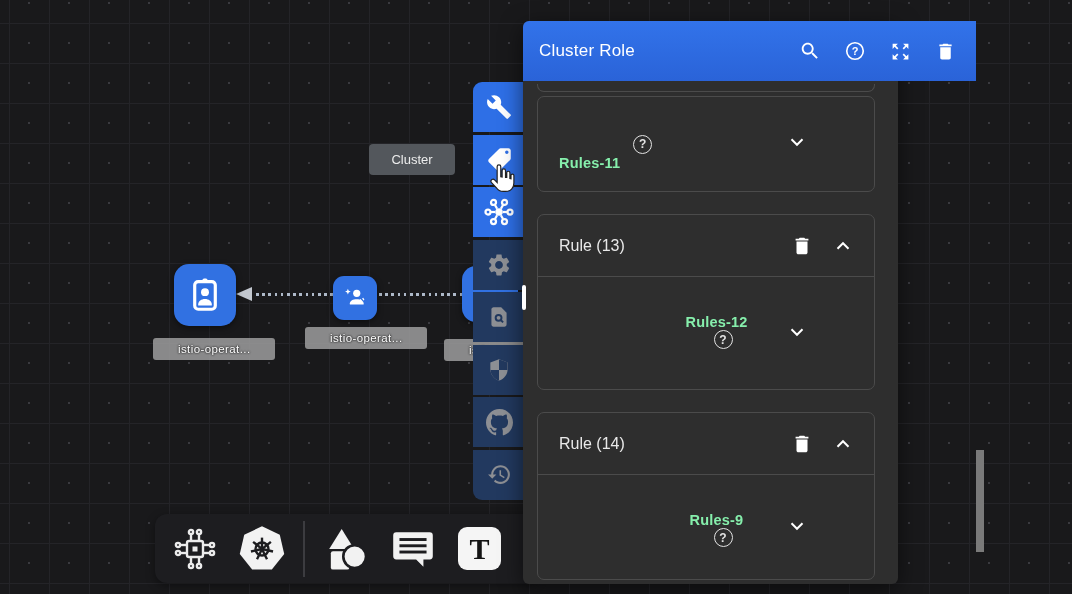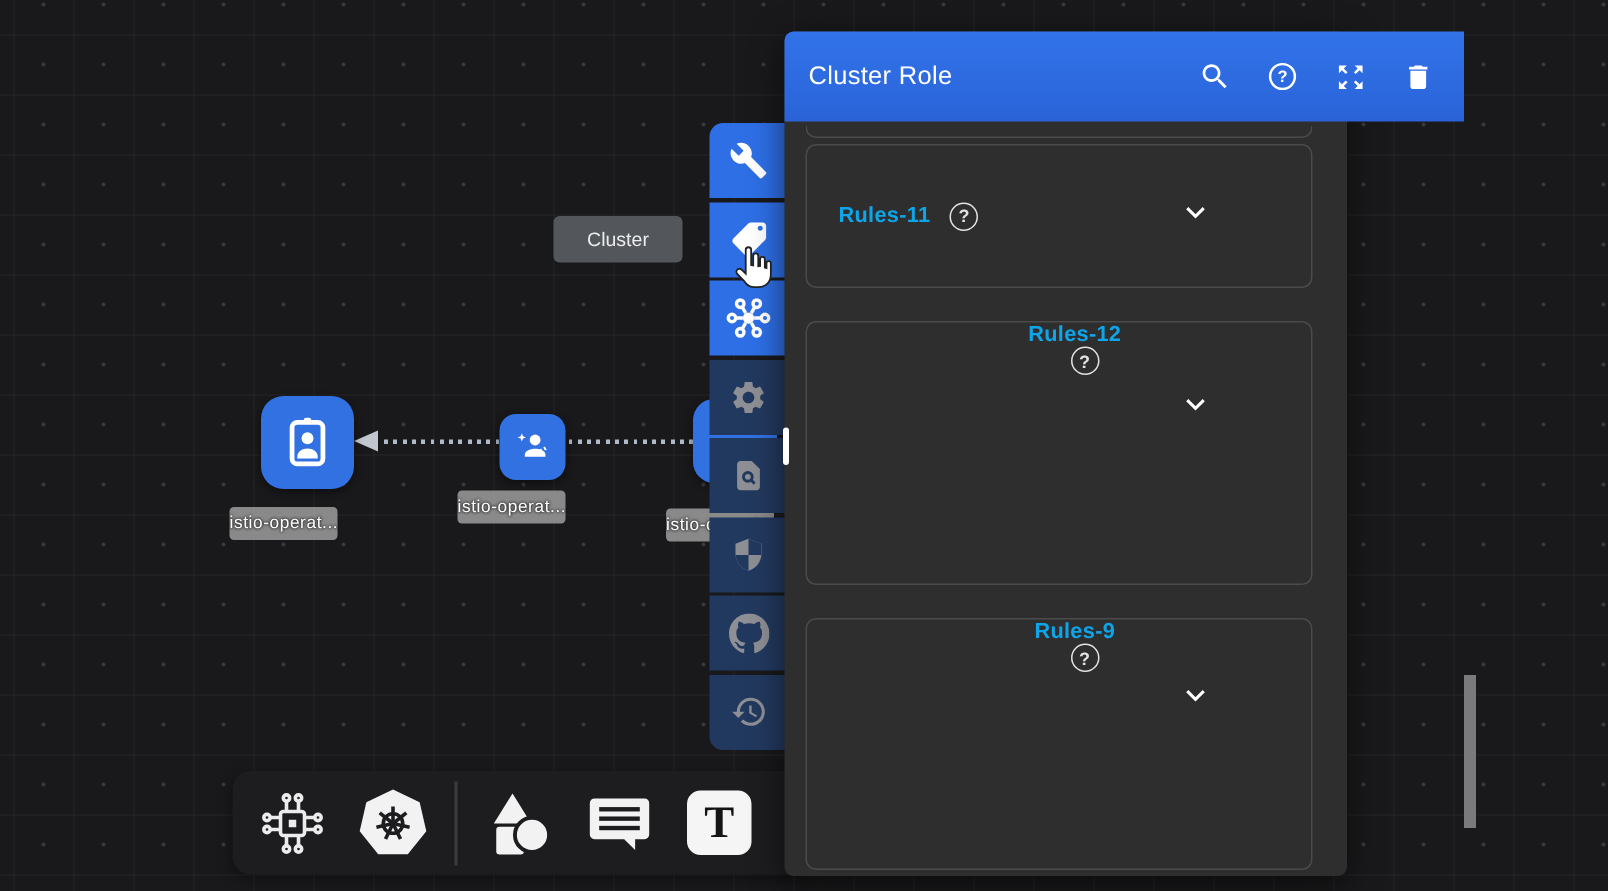--- a/index.html
+++ b/index.html
@@ -17,21 +17,21 @@
     background-position:9px 23px;
   }
 
   
   .node { position:absolute; background:#3171e2; display:flex; align-items:center; justify-content:center; z-index:10; box-shadow:0 2px 6px rgba(0,0,0,.45); }
   .node1 { left:174px; top:264px; width:62px; height:62px; border-radius:15px; }
   .node2 { left:333px; top:276px; width:44px; height:44px; border-radius:11px; }
   .node3 { left:462px; top:266px; width:56px; height:56px; border-radius:14px; z-index:9; }
   .node-label { position:absolute; z-index:11; background:rgba(158,158,158,.85); color:#fff;
     text-shadow:0 0 2px #222,0 0 2px #222; font-size:11.5px; letter-spacing:.4px;
-    padding:5px 0; border-radius:3px; white-space:nowrap; }
+    padding:5px 25px; border-radius:3px; white-space:nowrap; }
   .label1 { left:153px; top:338px; }
   .label2 { left:305px; top:327px; }
   .label3 { left:444px; top:339px; z-index:9; }
 
   .edge-dots { position:absolute; height:3px; z-index:8;
     background:repeating-linear-gradient(90deg,#aeb9c9 0 2.6px,transparent 2.6px 6.2px); }
   .edge1 { left:256px; top:293px; width:77px; }
   .edge2 { left:379px; top:293px; width:88px; }
   .arrowhead { position:absolute; left:236px; top:287px; width:0; height:0; z-index:8;
     border-top:7.5px solid transparent; border-bottom:7.5px solid transparent; border-right:16px solid #c2c7cf; }
@@ -73,21 +73,21 @@
   .card-sliver { height:8px; border-top:none; border-radius:0 0 7px 7px; margin-bottom:4px; }
   .card-rules { height:96px; display:flex; align-items:center; position:relative; padding-left:21px; }
   .card-group { margin-top:22px; }
   .card-g1 { height:176px; }
   .card-g2 { height:168px; }
   .group-header { height:62px; border-bottom:1px solid #4b4b4b; display:flex; align-items:center; padding:0 20px 0 21px; }
   .group-title { color:#e9e9e9; font-size:16px; }
   .group-actions { margin-left:auto; display:flex; align-items:center; gap:19px; }
   .sub-row { position:relative; display:flex; align-items:center; padding-left:21px;flex-direction:column; }
   .card-g1 .sub-row { height:113px; } .card-g2 .sub-row { height:105px; }
-  .rules-label { color:#0ea5e9; font-weight:bold; font-size:14.5px; letter-spacing:.2px; }
+  .rules-label { color:#86efac; font-weight:bold; font-size:14.5px; letter-spacing:.2px;margin-top:37px; }
   .help-circle { width:19px; height:19px; border:1.6px solid #e3e3e3; border-radius:50%; margin-left:13px;
     display:flex; align-items:center; justify-content:center; color:#e3e3e3; font-size:12px; font-weight:bold; }
   .row-chevron { position:absolute; right:66px; top:50%; transform:translateY(-50%); cursor:pointer; }
   .icon-btn { cursor:pointer; display:flex; align-items:center; }
 
   .scroll-thumb { position:absolute; left:453px; top:429px; width:8px; height:102px; background:#7a7a7a; z-index:41; }
   .resize-handle { position:absolute; left:522px; top:285px; width:4px; height:25px; background:#fff; border-radius:2px; z-index:45; }
 
   .cursor { position:absolute; left:487px; top:163px; z-index:50; }
 </style>
@@ -290,32 +290,62 @@
       <span class="rules-label">Rules-11</span>
       <span class="help-circle">?</span>
       <span class="row-chevron">
         <svg width="22" height="22" viewBox="0 0 24 24">
             <polyline points="6,9 12,15 18,9" fill="none" stroke="#fff" stroke-width="2.2"></polyline>
           </svg>
       </span>
     </div>
 
     <div class="card card-group card-g1">
+      <div class="group-header">
+        <span class="group-title">Rule (13)</span>
+        <div class="group-actions">
+          <span class="icon-btn">
+            <svg width="22" height="22" viewBox="0 0 24 24">
+                <path fill="#fff" d="M6 19c0 1.1.9 2 2 2h8c1.1 0 2-.9 2-2V7H6v12zM19 4h-3.5l-1-1h-5l-1 1H5v2h14V4z"></path>
+              </svg>
+          </span>
+          <span class="icon-btn">
+            <svg width="22" height="22" viewBox="0 0 24 24">
+                <polyline points="6,15 12,9 18,15" fill="none" stroke="#fff" stroke-width="2.2"></polyline>
+              </svg>
+          </span>
+        </div>
+      </div>
       <div class="sub-row">
         <span class="rules-label">Rules-12</span>
         <span class="help-circle">?</span>
         <span class="row-chevron">
           <svg width="22" height="22" viewBox="0 0 24 24">
               <polyline points="6,9 12,15 18,9" fill="none" stroke="#fff" stroke-width="2.2"></polyline>
             </svg>
         </span>
       </div>
     </div>
 
     <div class="card card-group card-g2">
+      <div class="group-header">
+        <span class="group-title">Rule (14)</span>
+        <div class="group-actions">
+          <span class="icon-btn">
+            <svg width="22" height="22" viewBox="0 0 24 24">
+                <path fill="#fff" d="M6 19c0 1.1.9 2 2 2h8c1.1 0 2-.9 2-2V7H6v12zM19 4h-3.5l-1-1h-5l-1 1H5v2h14V4z"></path>
+              </svg>
+          </span>
+          <span class="icon-btn">
+            <svg width="22" height="22" viewBox="0 0 24 24">
+                <polyline points="6,15 12,9 18,15" fill="none" stroke="#fff" stroke-width="2.2"></polyline>
+              </svg>
+          </span>
+        </div>
+      </div>
       <div class="sub-row">
         <span class="rules-label">Rules-9</span>
         <span class="help-circle">?</span>
         <span class="row-chevron">
           <svg width="22" height="22" viewBox="0 0 24 24">
               <polyline points="6,9 12,15 18,9" fill="none" stroke="#fff" stroke-width="2.2"></polyline>
             </svg>
         </span>
       </div>
     </div>

